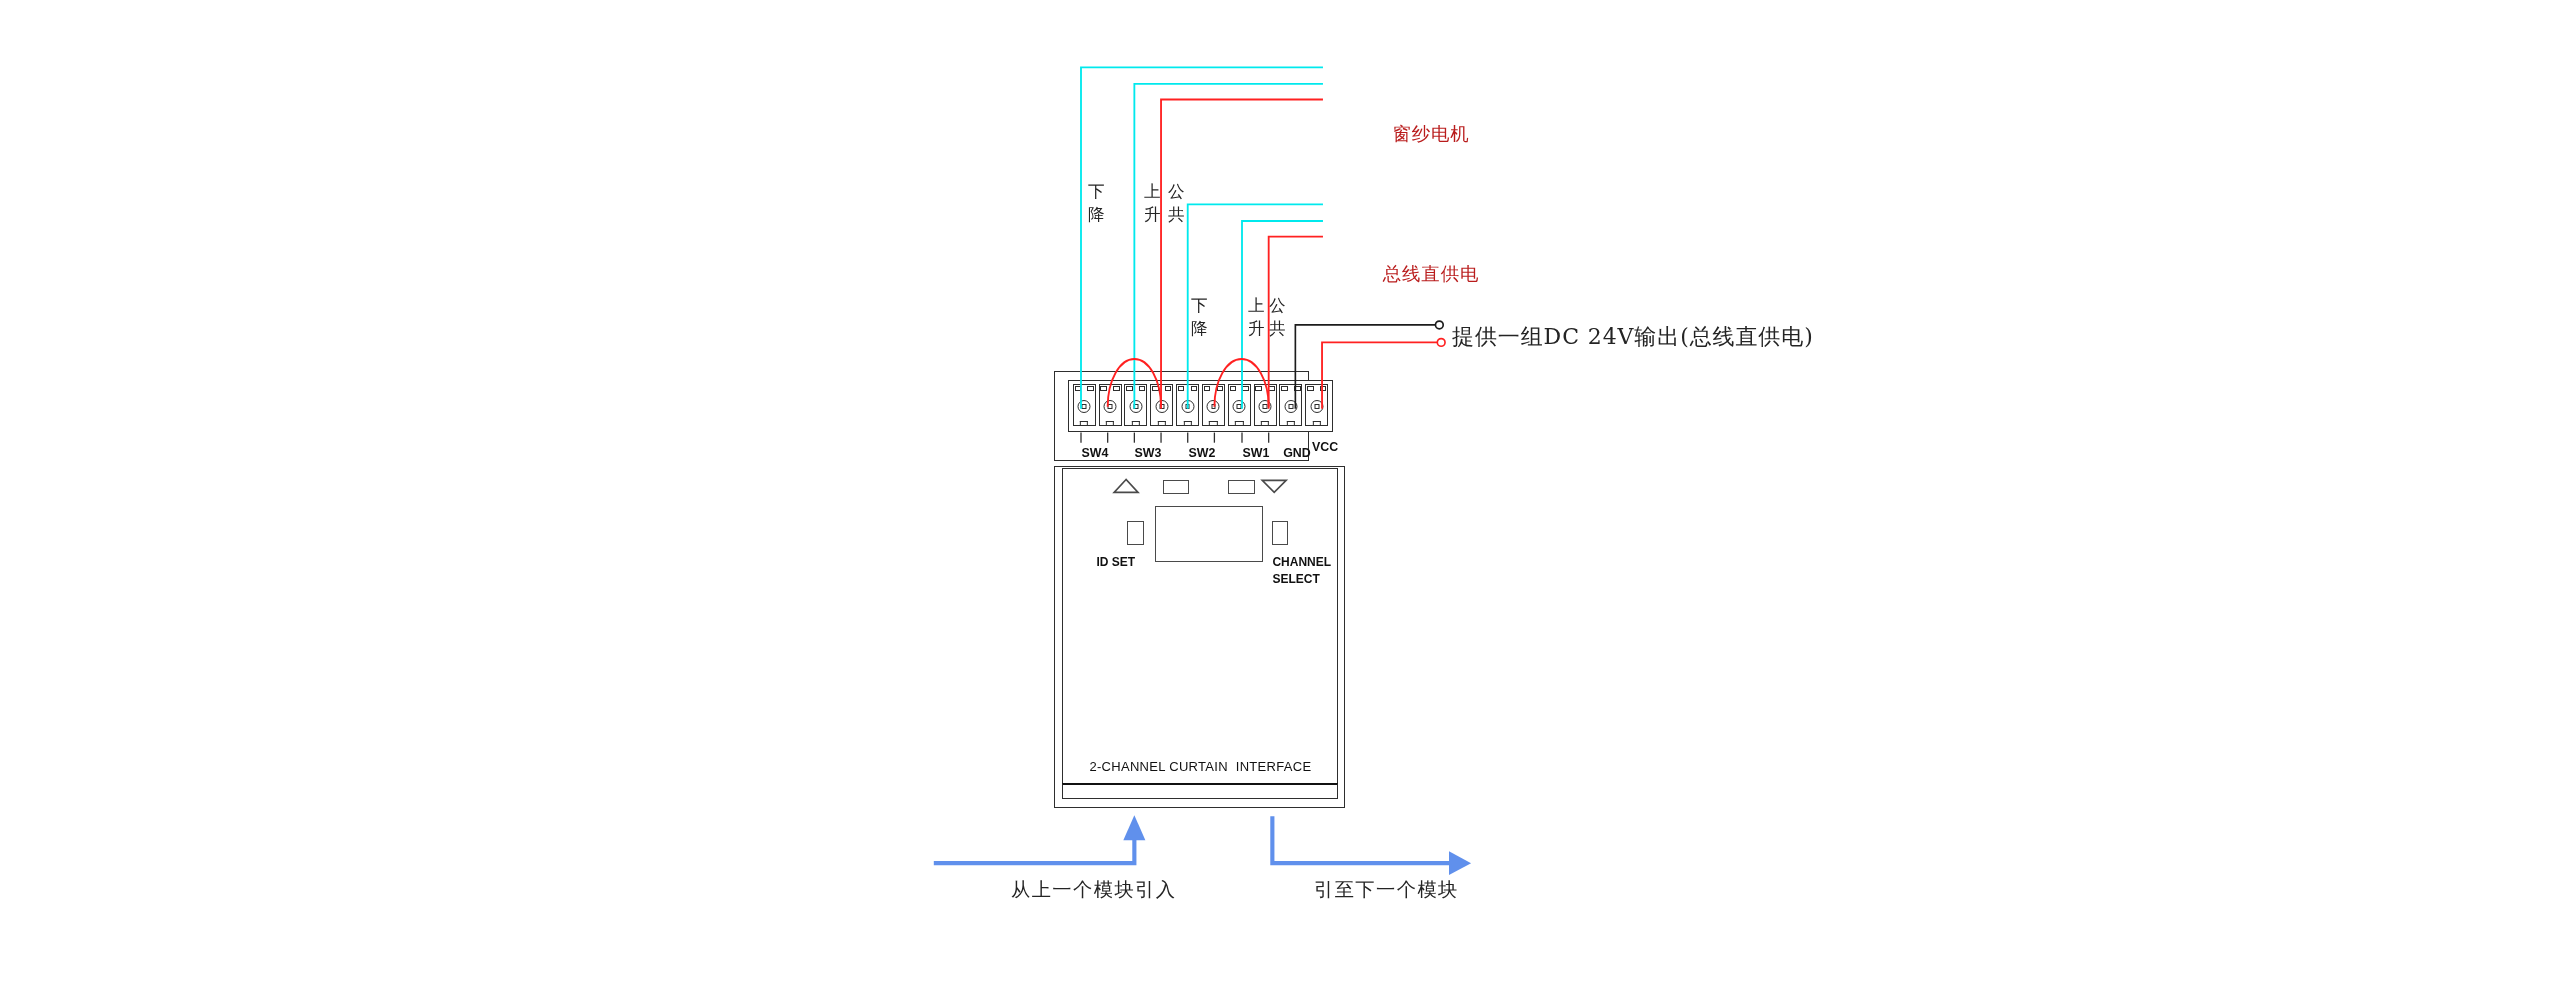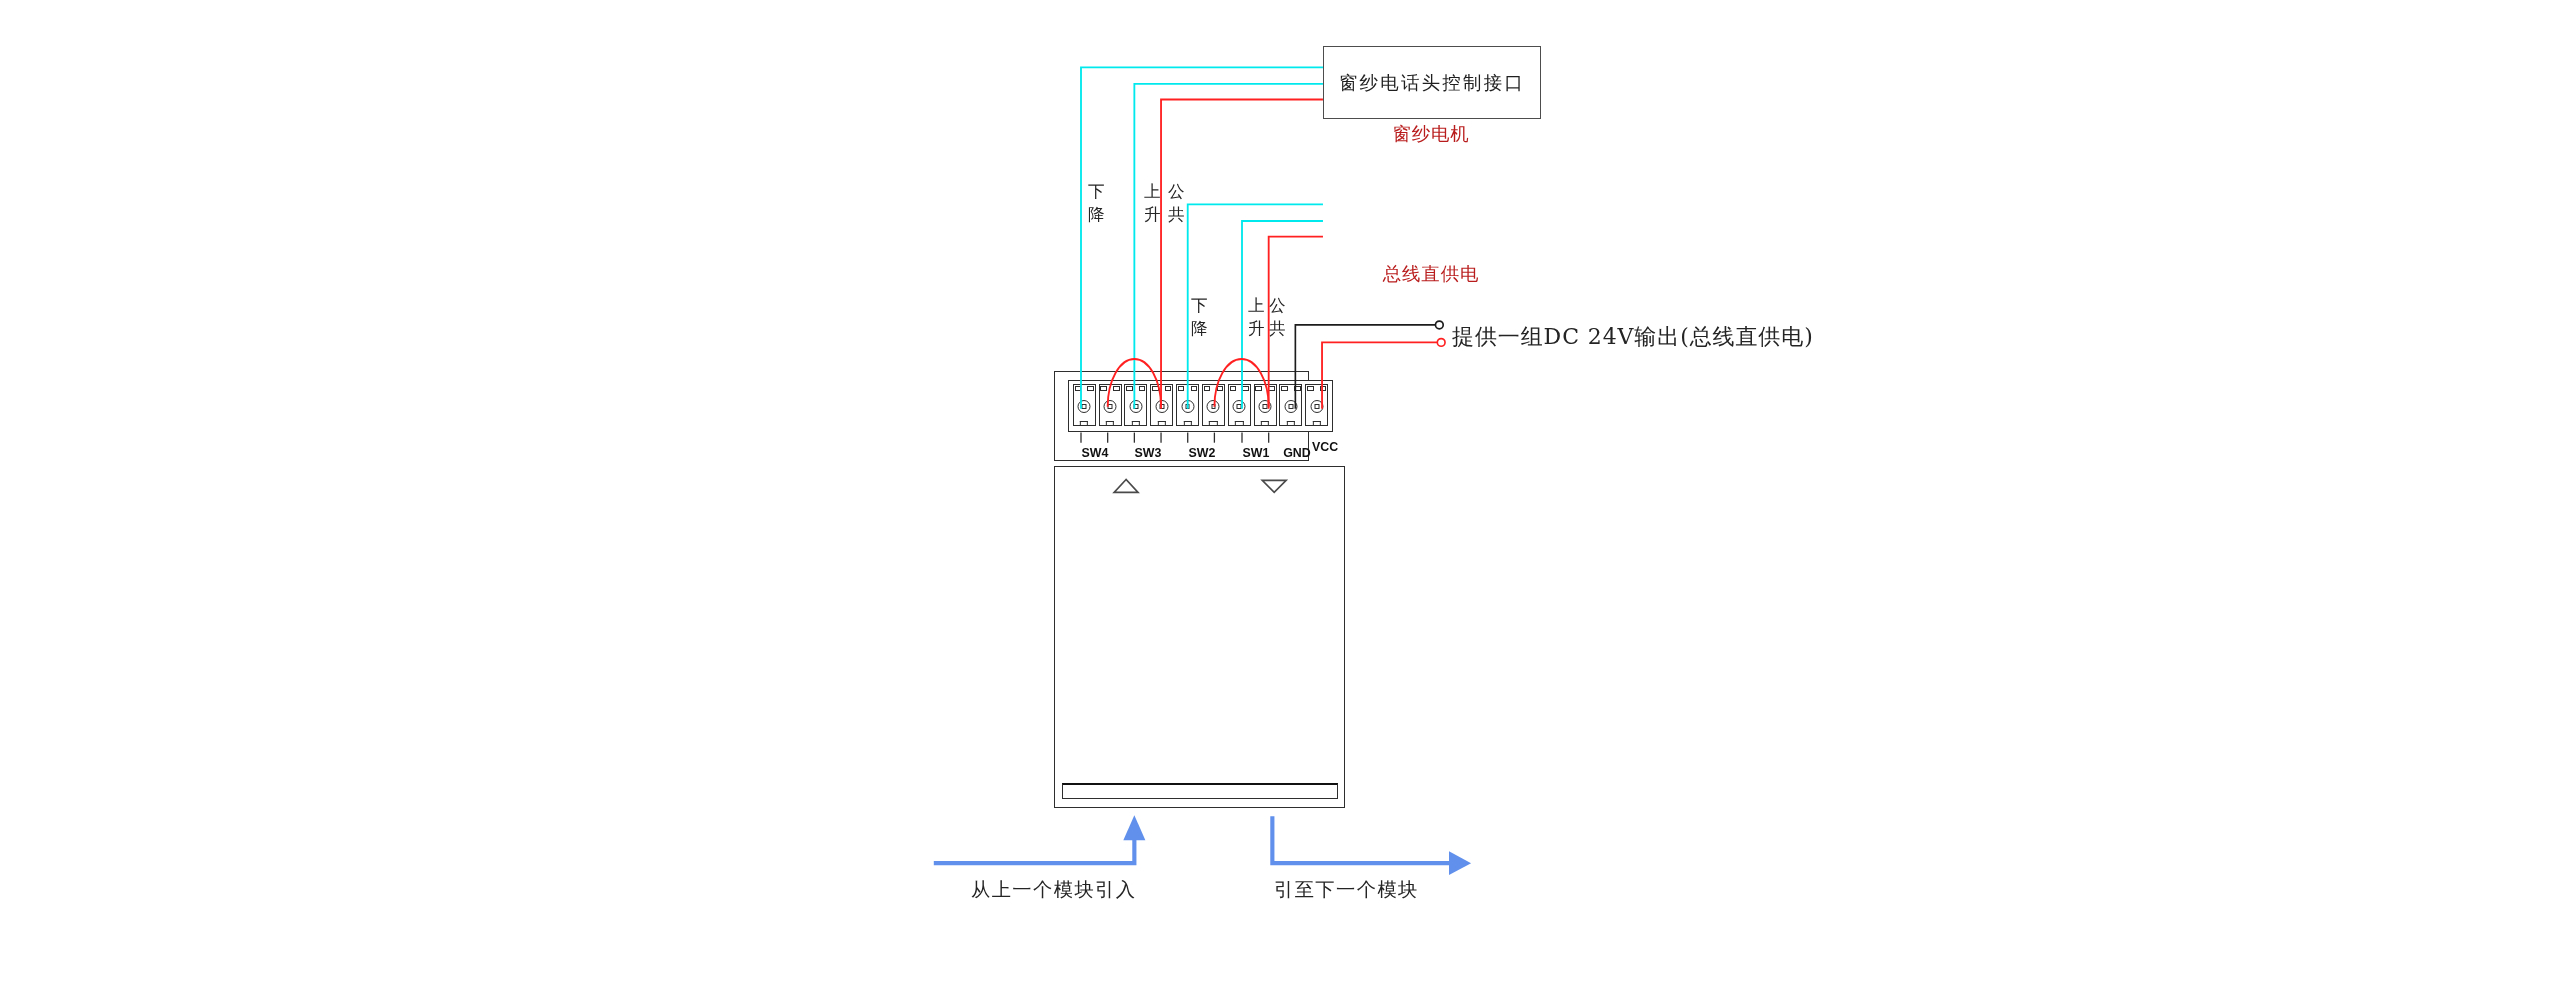--- a/index.html
+++ b/index.html
@@ -33,21 +33,21 @@
                border:1.4px solid #2e2e2e;border-bottom:none;background:#fff;}
   .tlabel{position:absolute;transform:translateX(-50%);font-size:12.4px;font-weight:700;color:#111;white-space:nowrap;z-index:2;}
 
   .panel{border:1.8px solid #2e2e2e;background:#fff;box-sizing:border-box;}
   .btn-rect{border:1.7px solid #4a4a4a;background:#fff;box-sizing:border-box;}
   .mod-text{font-size:12px;font-weight:600;color:#111;white-space:pre;}
   #footer-label{font-size:13px;font-weight:500;color:#111;letter-spacing:0.3px;white-space:pre;transform:translateX(-50%);}
   #bottom-strip{box-sizing:border-box;border:1.8px solid #2e2e2e;border-top:2.8px solid #111;background:#fff;}
 
   
-  .flow-label{font-family:"DejaVu Serif",serif;font-size:19.3px;color:#242424;letter-spacing:1.4px;white-space:nowrap;}
+  .flow-label{font-family:"DejaVu Serif",serif;font-size:19.3px;color:#242424;letter-spacing:1.4px;white-space:nowrap;margin-left:40px;}
 
   
   #wires{position:absolute;left:0;top:0;z-index:5;pointer-events:none;}
   .w-cyan{stroke:#00e9ed;stroke-width:2;fill:none;}
   .w-red{stroke:#ff2121;stroke-width:2;fill:none;}
   .w-black{stroke:#1c1c1c;stroke-width:1.8;fill:none;}
   .tick{stroke:#2e2e2e;stroke-width:1.4;}
   .tri{stroke:#4a4a4a;stroke-width:1.8;fill:none;}
   .arrow{stroke:#6090ec;stroke-width:4.5;fill:none;}
   .arrow-head{fill:#6090ec;stroke:none;}
@@ -117,23 +117,20 @@
     <g>
       <polyline class="arrow" points="1015,938 1233,938 1233,911"></polyline>
       <polygon class="arrow-head" points="1233,886 1221,913 1245,913"></polygon>
     </g>
     <g>
       <polyline class="arrow" points="1383,887 1383,938 1577,938"></polyline>
       <polygon class="arrow-head" points="1599,938 1575,925 1575,951"></polygon>
     </g>
   </svg>
 
-  <div class="ctl-box abs" style="left:1323px;top:46px;width:216px;height:71px;">
-    <span class="title">窗纱电话头控制接口</span>
-  </div>
   <div class="caption abs" style="left:1323px;top:121px;width:216px;">窗纱电机</div>
 
   <div class="caption abs" style="left:1323px;top:261px;width:216px;">总线直供电</div>
 
   <div class="power-label abs" style="left:1452px;top:322px;">提供一组DC 24V输出(总线直供电)</div>
 
   <div class="vlabel abs" style="left:1087px;top:180px;">下降</div>
   <div class="vlabel abs" style="left:1143px;top:180px;">上升</div>
   <div class="vlabel abs" style="left:1167px;top:180px;">公共</div>
 
@@ -226,20 +223,37 @@
     </div>
     <span class="tlabel" style="left:40px;top:74px;">SW4</span>
     <span class="tlabel" style="left:93px;top:74px;">SW3</span>
     <span class="tlabel" style="left:147px;top:74px;">SW2</span>
     <span class="tlabel" style="left:201px;top:74px;">SW1</span>
     <span class="tlabel" style="left:242px;top:74px;">GND</span>
     <span class="tlabel" style="left:270px;top:68px;">VCC</span>
   </div>
 
   <div class="section abs" style="left:1054px;top:466px;width:291px;height:342px;">
+    <div class="panel abs" style="left:7.4px;top:0.9px;width:276px;height:316px;">
+
+      <div class="btn-rect abs" style="left:100px;top:11px;width:26px;height:14px;"></div>
+      <div class="btn-rect abs" style="left:165px;top:11px;width:27px;height:14px;"></div>
+
+      <div class="btn-rect abs" style="left:64px;top:52px;width:16.6px;height:24px;"></div>
+
+      <div class="btn-rect abs" style="left:92px;top:37px;width:108px;height:56px;border-width:1.7px;"></div>
+
+      <div class="btn-rect abs" style="left:209px;top:52px;width:15.6px;height:24px;"></div>
+
+      <span class="mod-text abs" style="left:33px;top:86px;">ID SET</span>
+      <span class="mod-text abs" style="left:209px;top:86px;">CHANNEL</span>
+      <span class="mod-text abs" style="left:209px;top:103px;">SELECT</span>
+
+      <span id="footer-label" class="abs" style="left:50%;top:290px;">2-CHANNEL CURTAIN  INTERFACE</span>
+    </div>
     <div id="bottom-strip" class="abs" style="left:7.4px;top:316px;width:276px;height:15.6px;"></div>
   </div>
 
   <div class="flow-label abs" style="left:971px;top:876px;">从上一个模块引入</div>
   <div class="flow-label abs" style="left:1274px;top:876px;">引至下一个模块</div>
 
 </div>
 
 
 </body></html>

